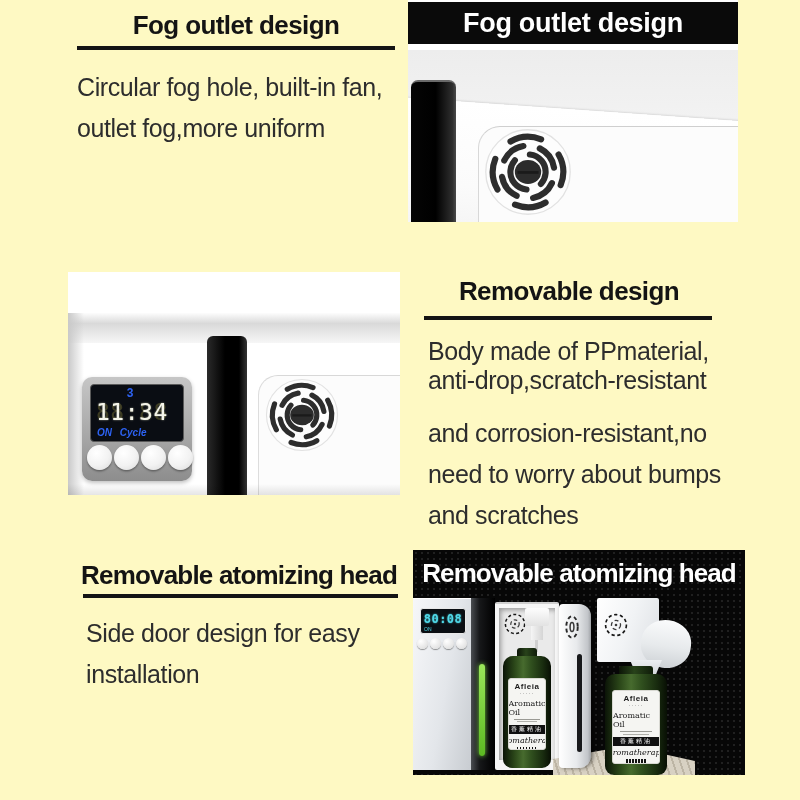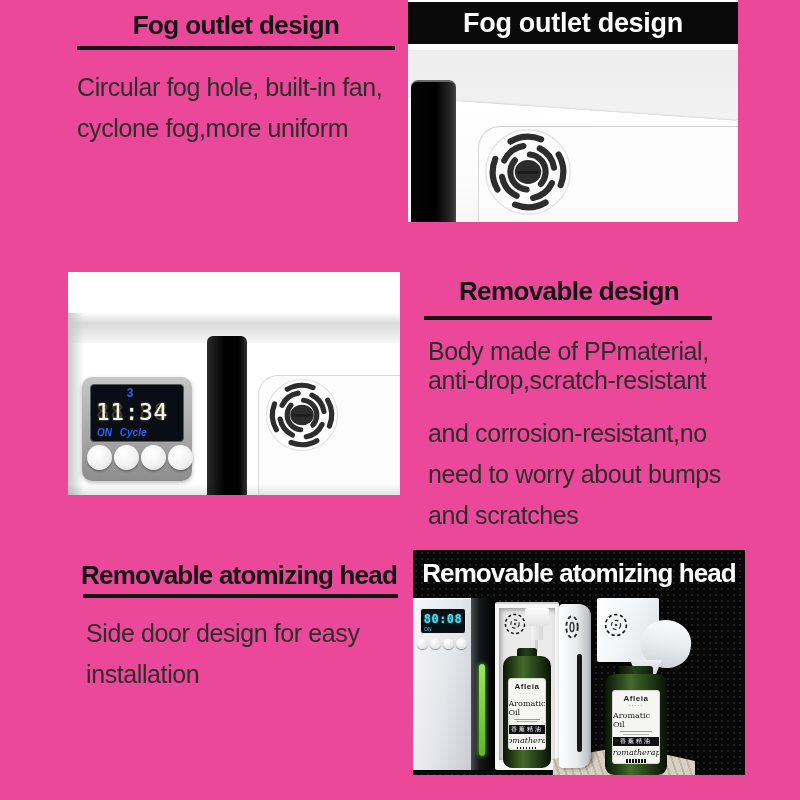--- a/index.html
+++ b/index.html
@@ -1,18 +1,18 @@
 <!DOCTYPE html>
 <html><head>
 <meta charset="utf-8">
 <style>
   * { margin:0; padding:0; box-sizing:border-box; }
   html,body { background:#ffffff; }
   #page {
-    position:relative; width:800px; height:800px; background:#ec4899;
+    position:relative; width:800px; height:800px; background:#fef9c3;
     font-family:"Liberation Sans", sans-serif; overflow:hidden;
   }
   .abs { position:absolute; }
 
   
   .feat-heading {
     position:absolute; font-weight:bold; font-size:26px; color:#141414;
     letter-spacing:-0.6px; text-align:center; white-space:nowrap; line-height:34px;
   }
   .feat-underline { position:absolute; height:3.5px; background:#141414; }
@@ -142,21 +142,21 @@
 </style>
 </head>
 <body>
 
 <div id="page">
 
   <section class="abs">
     <h2 class="feat-heading" style="left:77px; top:8px; width:318px;">Fog outlet design</h2>
     <div class="feat-underline" style="left:77px; top:46px; width:318px;"></div>
     <div class="feat-body" style="left:77px; top:67px;">Circular fog hole, built-in fan,</div>
-    <div class="feat-body" style="left:77px; top:108px;">cyclone fog,more uniform</div>
+    <div class="feat-body" style="left:77px; top:108px;">outlet fog,more uniform</div>
   </section>
 
   <section class="photo photo-tr">
     <div class="abs tr-bg"></div>
     <div class="abs tr-device"></div>
     <div class="abs tr-panel"></div>
     <div class="abs tr-bar"></div>
     <svg class="fan" style="left:76px; top:128px;" width="88" height="88" viewBox="0 0 100 100">
       <circle cx="50" cy="50" r="48" fill="#fdfdfd" stroke="#e2e2e2" stroke-width="1.5"></circle>
       <g fill="none" stroke="#2d2d2d" stroke-width="7" stroke-linecap="round">

